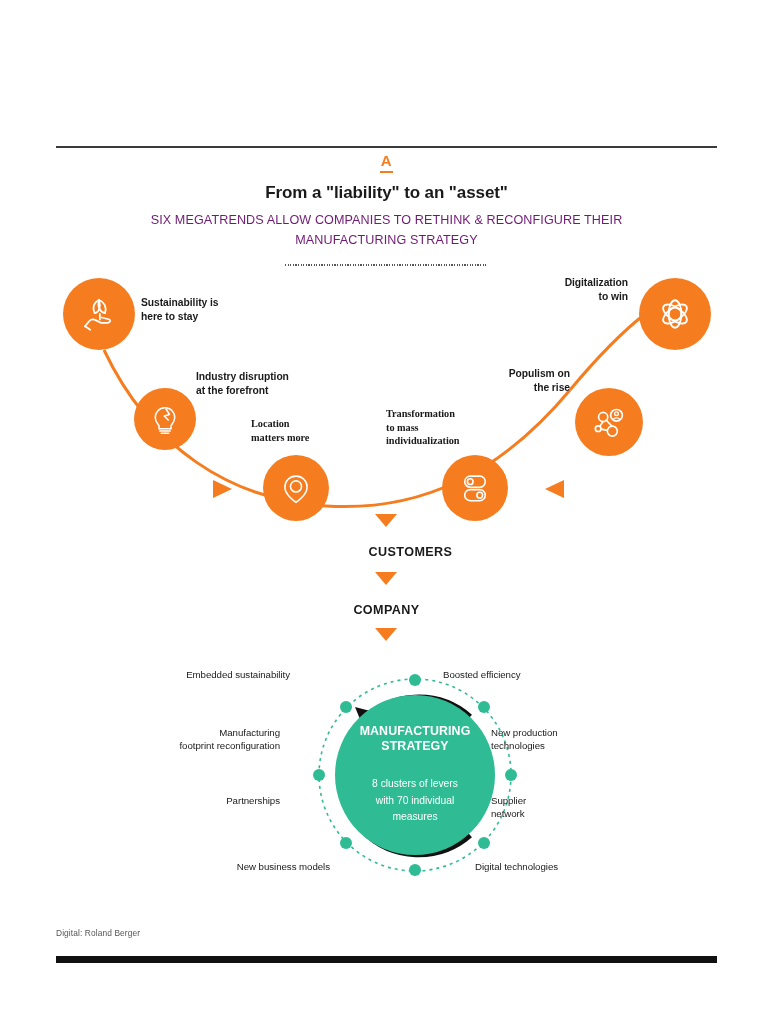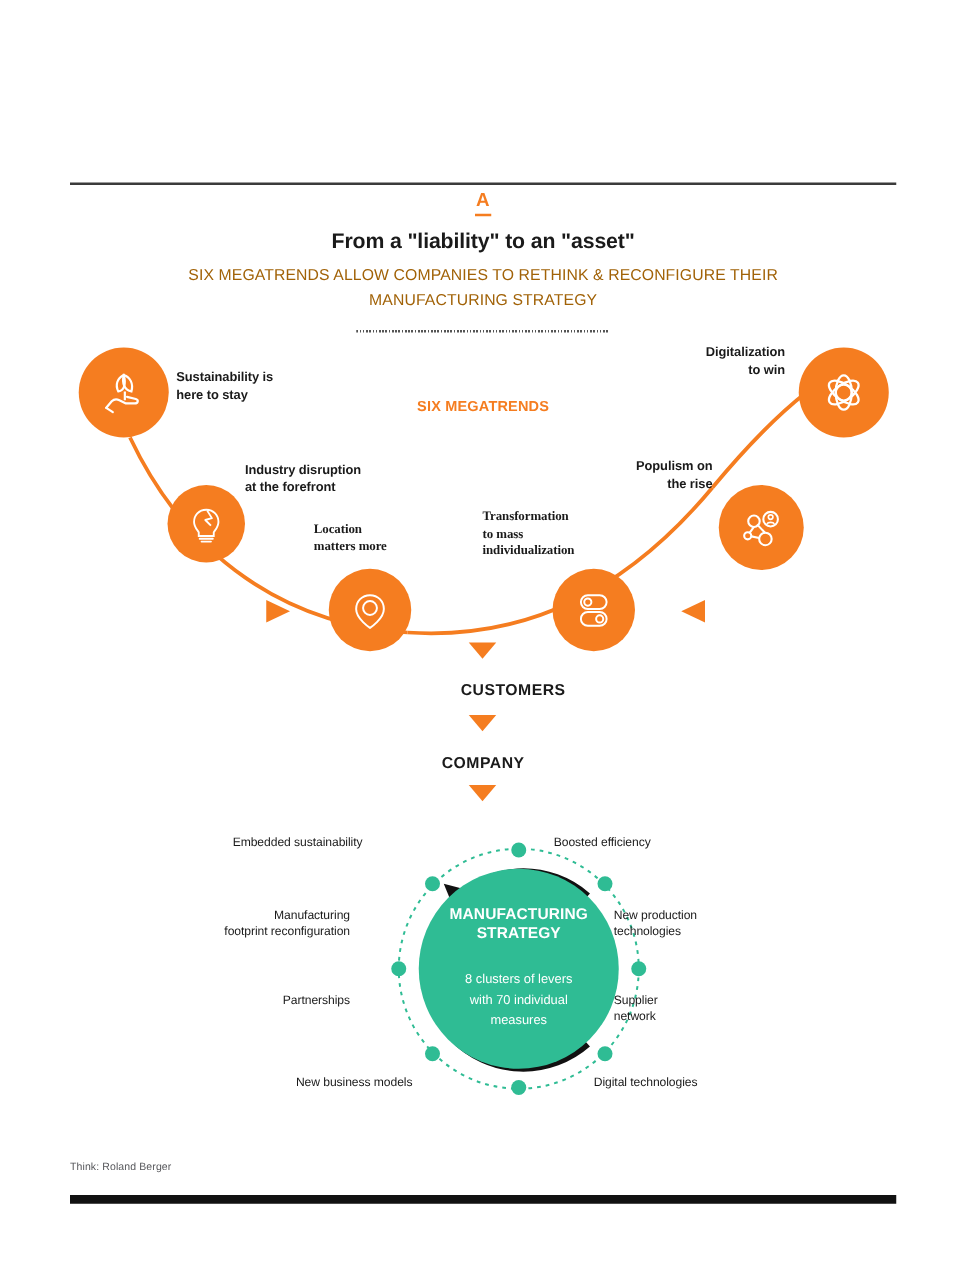--- a/index.html
+++ b/index.html
@@ -31,21 +31,21 @@
   }
   .exhibit-letter span{
     display:inline-block;border-bottom:2px solid #f57d20;padding:0 1px 2px;
   }
   .title{
     position:absolute;left:0;top:183px;width:773px;text-align:center;
     font-size:17px;font-weight:bold;color:#1a1a1a;letter-spacing:-.1px;
   }
   .subtitle{
     position:absolute;left:120px;top:211px;width:533px;text-align:center;
-    font-size:12.6px;color:#a16207;line-height:1.55;letter-spacing:.1px;
+    font-size:12.6px;color:#701a75;line-height:1.55;letter-spacing:.1px;
   }
   .dotted-sep{
     position:absolute;left:285px;top:264px;width:203px;height:2px;
     background-image:repeating-linear-gradient(to right,#555 0 1.2px,transparent 1.2px 2.6px);
   }
 
   
   .mt-zone{position:absolute;left:0;top:262px;width:773px;height:280px;}
   .arc-svg{position:absolute;left:0;top:0;width:773px;height:280px;}
 
@@ -197,21 +197,20 @@
         <circle cx="24" cy="24" r="7" fill="none" stroke="#fff" stroke-width="2"></circle>
         <ellipse cx="24" cy="24" rx="15" ry="7" fill="none" stroke="#fff" stroke-width="2" transform="rotate(35 24 24)"></ellipse>
         <ellipse cx="24" cy="24" rx="15" ry="7" fill="none" stroke="#fff" stroke-width="2" transform="rotate(-35 24 24)"></ellipse>
         <ellipse cx="24" cy="24" rx="15" ry="7" fill="none" stroke="#fff" stroke-width="2" transform="rotate(90 24 24)"></ellipse>
       </svg>
     </div>
     <div class="mt-label r" style="left:518px;top:14px;width:110px;white-space:pre-line;">Digitalization
 to win</div>
   </div>
 
-  <div class="six-mt">SIX MEGATRENDS</div>
 
   <div class="tri" style="left:375px;top:514px;"></div>
   <div class="flow-word" style="top:545px;margin-left:24px;">CUSTOMERS</div>
   <div class="tri" style="left:375px;top:572px;"></div>
   <div class="flow-word" style="top:603px;">COMPANY</div>
   <div class="tri" style="left:375px;top:628px;"></div>
 
   <div class="wheel">
     <svg class="wheel-svg" viewBox="0 0 470 240">
       <circle cx="265" cy="120" r="96" fill="none" stroke="#2fbc94" stroke-width="1.6" stroke-dasharray="3 4"></circle>
@@ -244,16 +243,16 @@
   <div class="wl r" style="left:120px;top:795px;width:160px;white-space:pre-line;">Partnerships</div>
   <div class="wl r" style="left:110px;top:861px;width:220px;white-space:pre-line;">New business models</div>
 
   <div class="wl l" style="left:443px;top:669px;width:190px;white-space:pre-line;">Boosted efficiency</div>
   <div class="wl l" style="left:491px;top:727px;width:150px;white-space:pre-line;">New production
 technologies</div>
   <div class="wl l" style="left:491px;top:795px;width:140px;white-space:pre-line;">Supplier
 network</div>
   <div class="wl l" style="left:443px;top:861px;width:190px;white-space:pre-line;margin-left:32px;">Digital technologies</div>
 
-  <div class="source">Think: Roland Berger</div>
+  <div class="source">Digital: Roland Berger</div>
   <div class="rule-bottom"></div>
 
 </div>
 
 </body></html>

